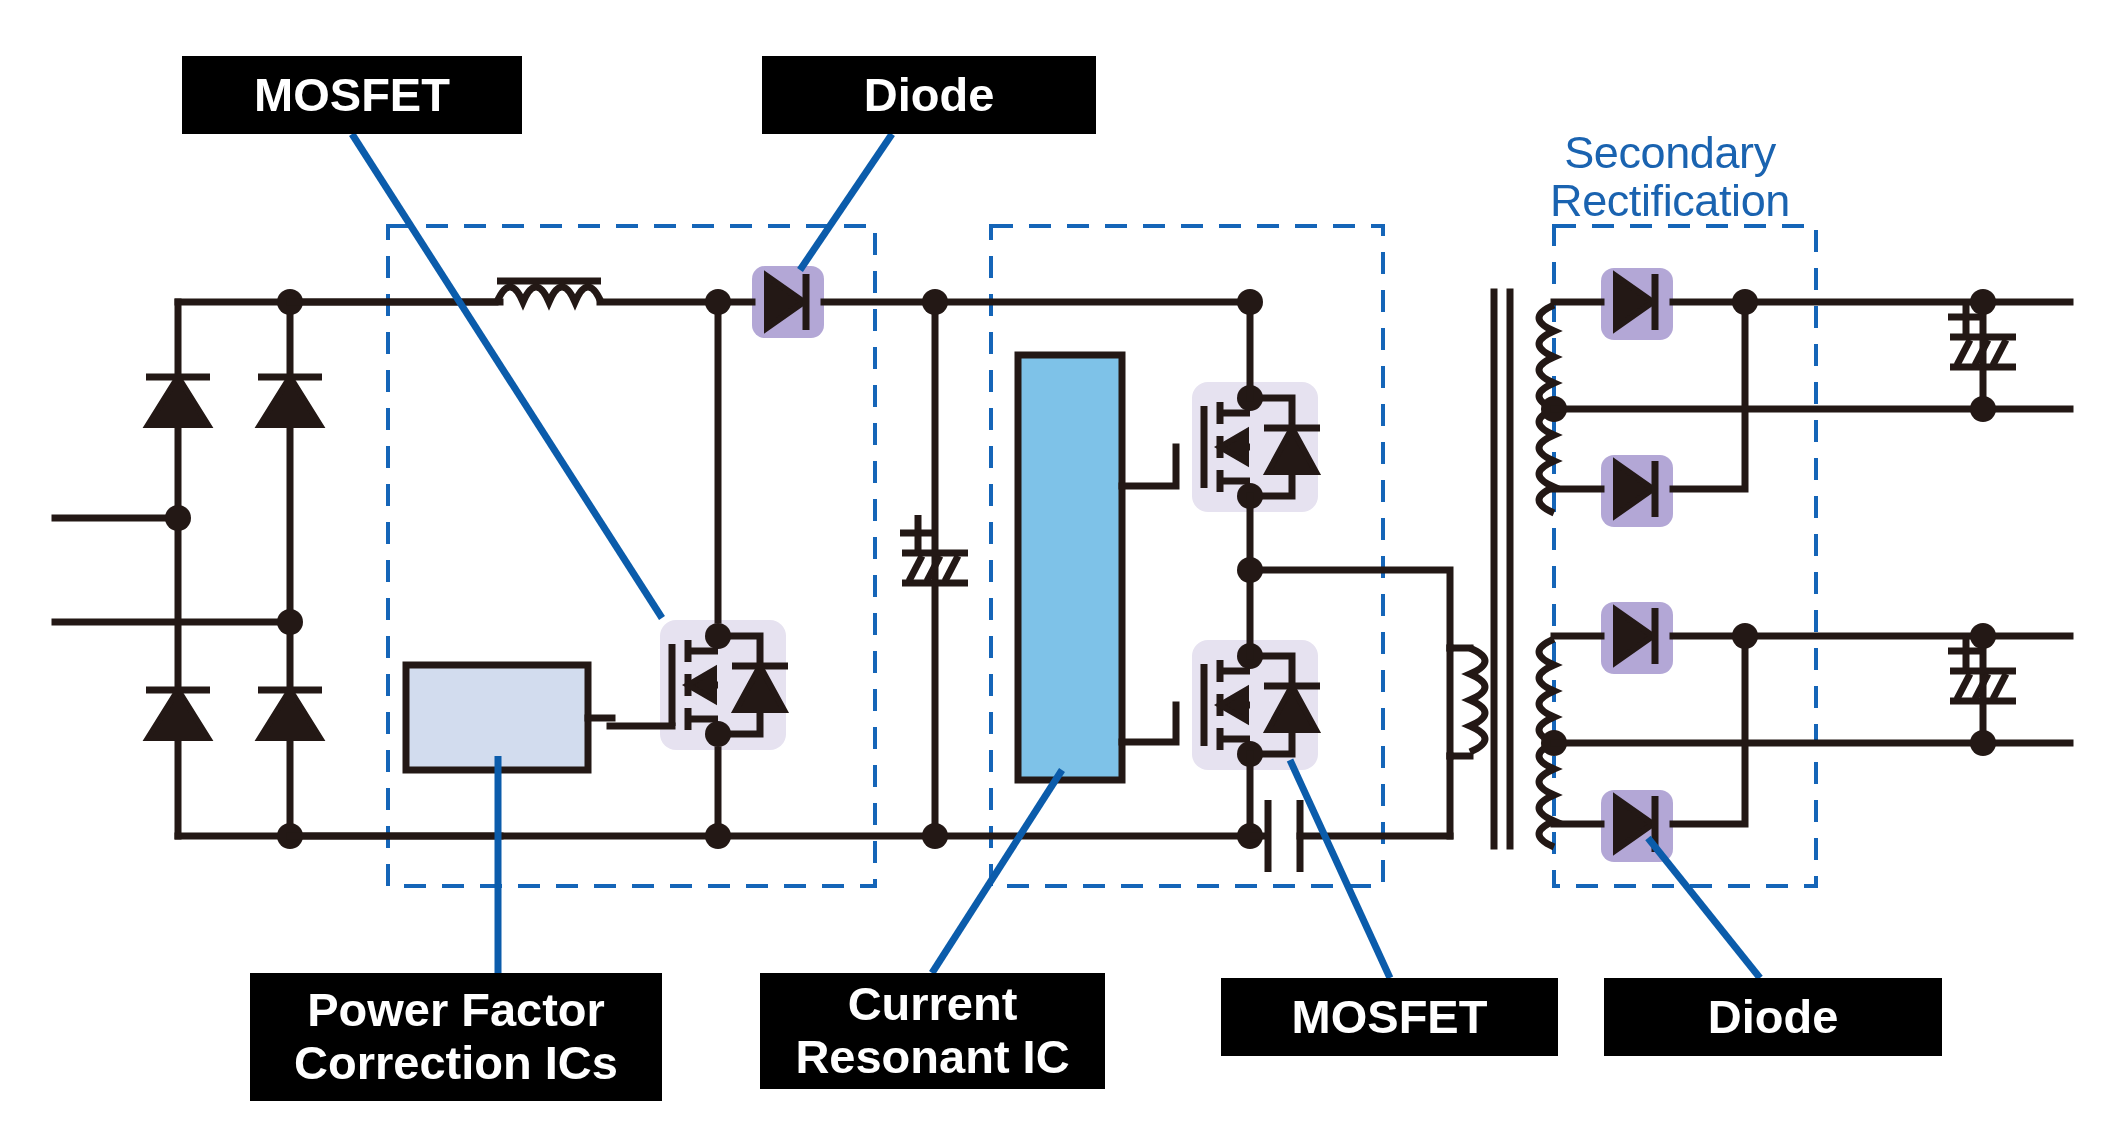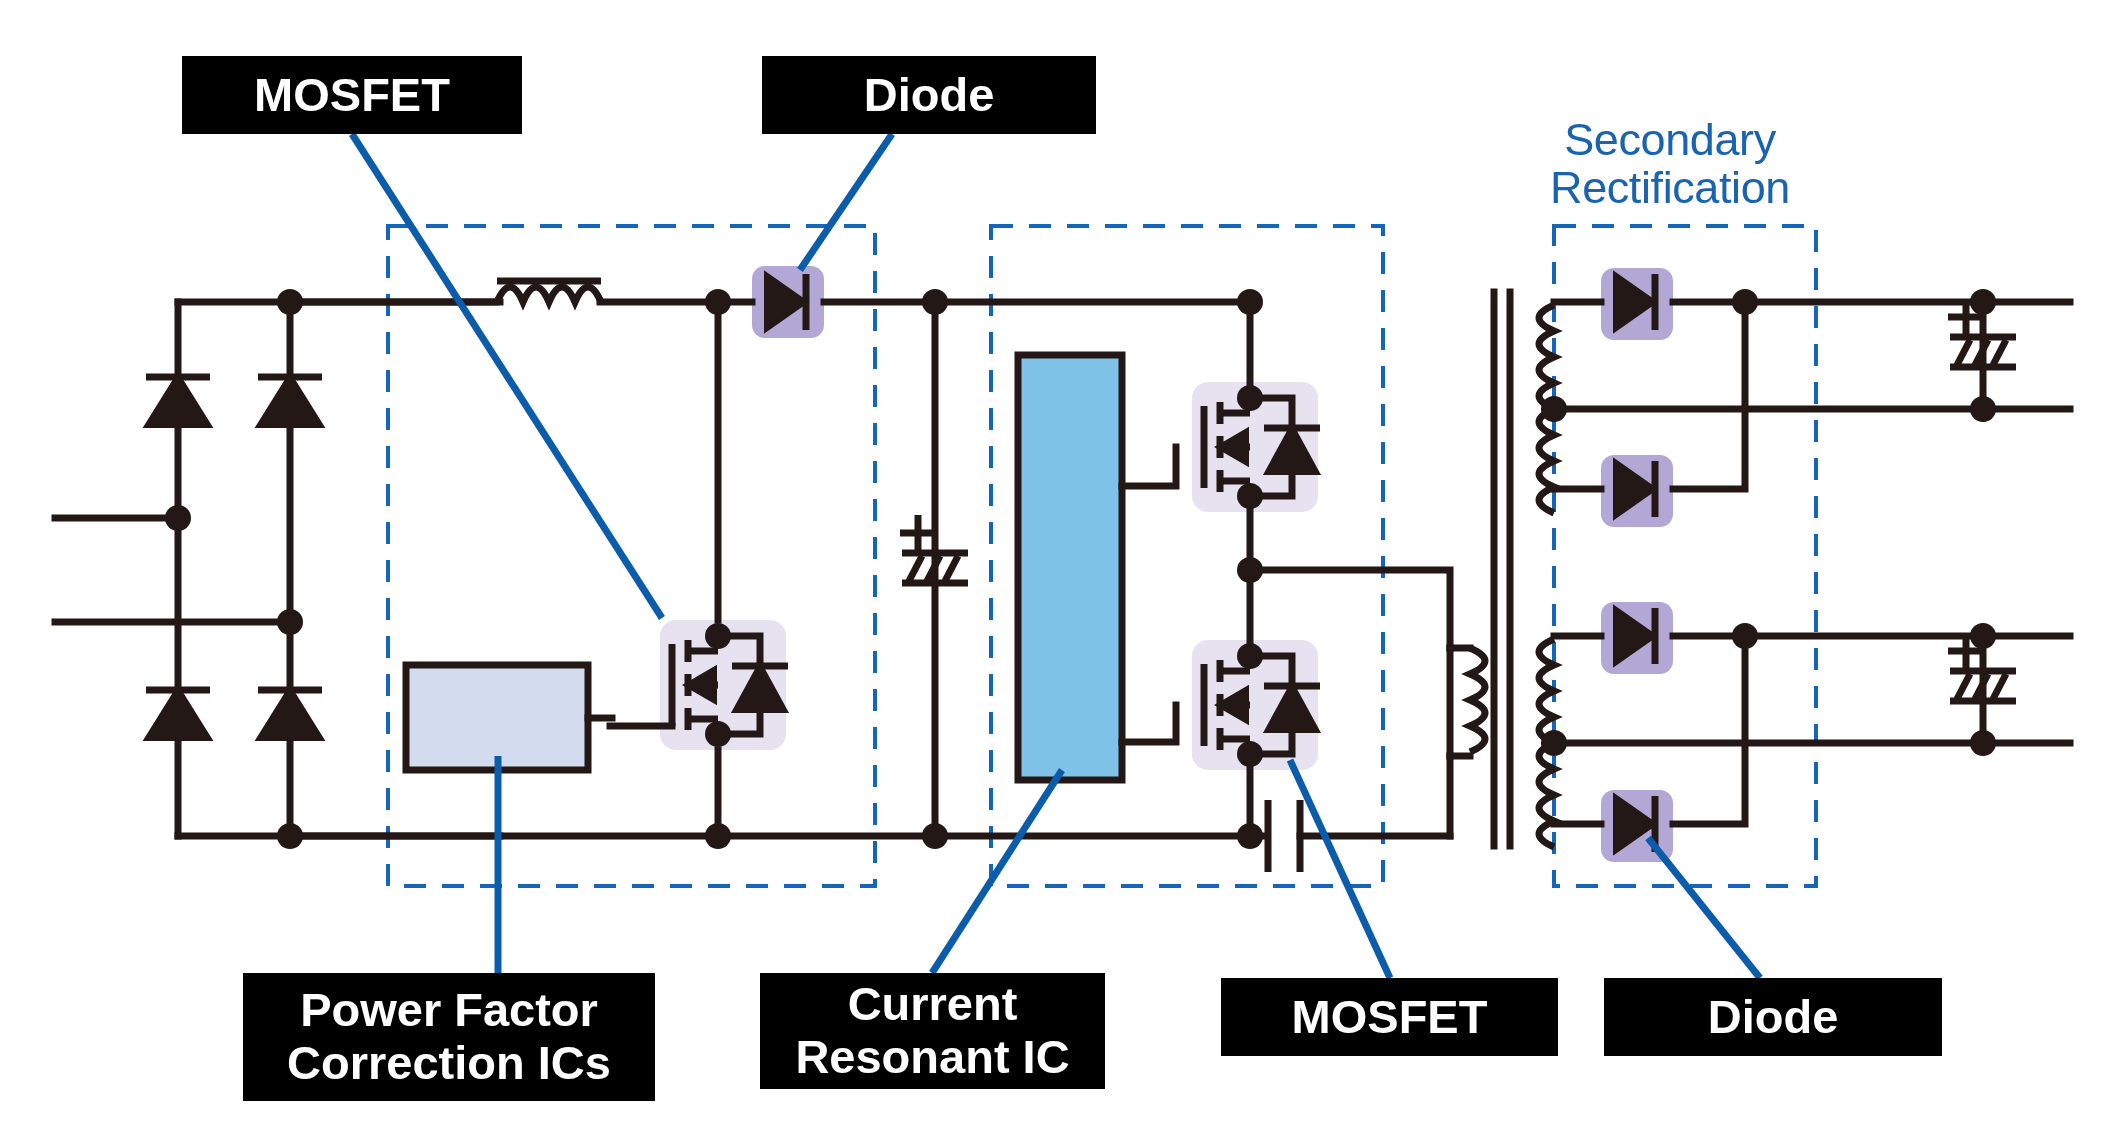--- a/index.html
+++ b/index.html
@@ -411,34 +411,34 @@
       <line class="leader" x1="498" y1="973" x2="498" y2="756"></line>
       <line class="leader" x1="932" y1="973" x2="1062" y2="770"></line>
       <line class="leader" x1="1390" y1="978" x2="1290" y2="760"></line>
       <line class="leader" x1="1760" y1="978" x2="1648" y2="838"></line>
     </g>
 
   </svg>
 
 
 
-  <div class="section-label" style="left:1530px; top:67px; width:280px;">
+  <div class="section-label" style="left:1530px; top:80px; width:280px;">
     <span>Secondary
 Rectification</span>
   </div>
 
   <div class="callout" style="left:182px; top:56px; width:340px; height:78px;">
     <span>MOSFET</span>
   </div>
 
   <div class="callout" style="left:762px; top:56px; width:334px; height:78px;">
     <span>Diode</span>
   </div>
 
-  <div class="callout" style="left:243px; top:973px; width:412px; height:128px;">
+  <div class="callout" style="left:250px; top:973px; width:412px; height:128px;">
     <span>Power Factor
 Correction ICs</span>
   </div>
 
   <div class="callout" style="left:760px; top:973px; width:345px; height:116px;">
     <span>Current
 Resonant IC</span>
   </div>
 
   <div class="callout" style="left:1221px; top:978px; width:337px; height:78px;">

